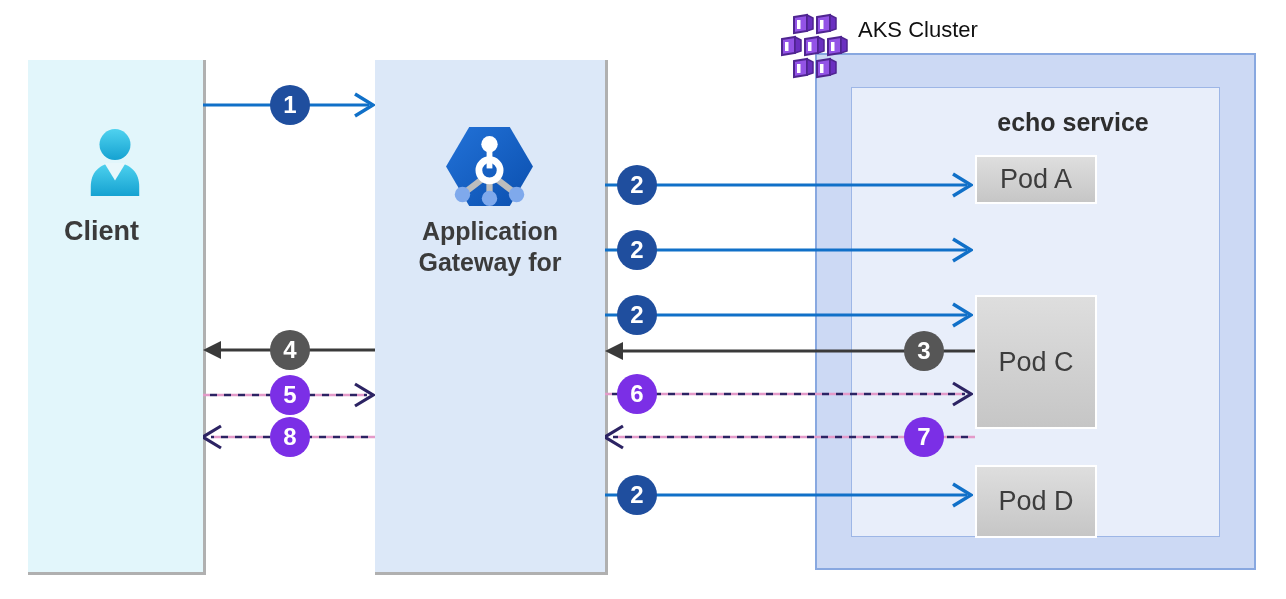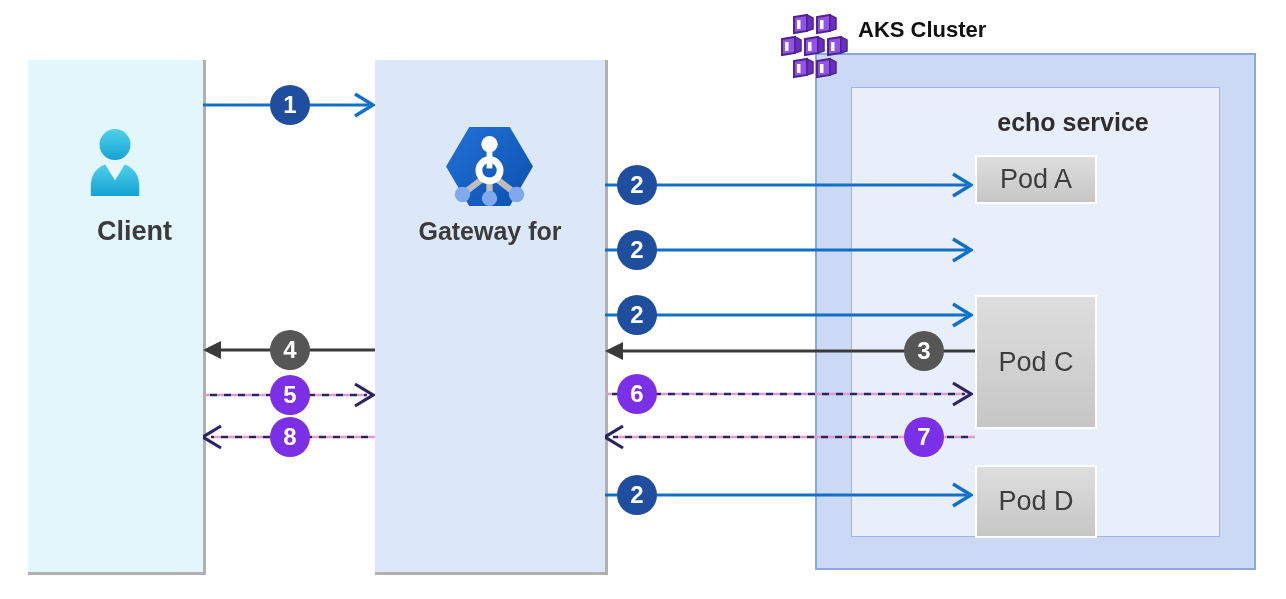--- a/index.html
+++ b/index.html
@@ -29,24 +29,24 @@
     background:linear-gradient(#dedede,#c6c6c6);
     border:2px solid #ffffff;box-sizing:border-box;
     display:flex;align-items:center;justify-content:center;
     font-size:27px;color:#3d3d3d;
   }
   .pod-a{top:155px;height:49px;}
   .pod-b{top:221px;height:59px;}
   .pod-c{top:295px;height:134px;}
   .pod-d{top:465px;height:73px;}
   .label{position:absolute;color:#3b3b3b;text-align:center;z-index:4;}
-  .client-label{left:28px;top:216px;width:147px;font-size:27px;font-weight:bold;padding-left:33px;}
+  .client-label{left:28px;top:216px;width:147px;font-size:27px;font-weight:bold;}
   .gateway-label{left:375px;top:216px;width:230px;font-size:25px;font-weight:bold;line-height:31px;}
   .echo-label{left:851px;top:108px;width:444px;font-size:25px;font-weight:bold;color:#2e2e2e;z-index:3;}
-  .aks-label{left:858px;top:17px;width:200px;text-align:left;font-size:22px;font-weight:bold;color:#101010;}
+  .aks-label{left:858px;top:17px;width:200px;text-align:left;font-size:22px;font-weight:normal;color:#101010;}
   .icon{position:absolute;z-index:6;}
   .client-icon{left:84px;top:128px;}
   .gateway-icon{left:441px;top:124px;}
   .aks-icon{left:780px;top:13px;}
   .arrow{position:absolute;height:40px;z-index:5;}
   .arrow svg{position:absolute;left:0;top:0;}
   .ln-blue{stroke:#1070c8;stroke-width:3;fill:none;}
   .hd-blue{stroke:#1070c8;stroke-width:3.5;fill:none;stroke-linejoin:miter;}
   .ln-dark{stroke:#3a3a3a;stroke-width:2.8;fill:none;}
   .hd-dark{fill:#3a3a3a;}
@@ -78,20 +78,21 @@
     </div>
   <div class="pod pod-c">
       <span>Pod C</span>
     </div>
   <div class="pod pod-d">
       <span>Pod D</span>
     </div>
 
   <div class="label client-label">Client</div>
   <div class="label gateway-label">
+    <div>Application</div>
     <div>Gateway for</div>
   </div>
   <div class="label echo-label">echo service</div>
   <div class="label aks-label">AKS Cluster</div>
 
   <div class="icon client-icon">
     <svg width="62" height="70" viewBox="0 0 64 72">
       <defs>
         <linearGradient id="cyang" x1="0" y1="0" x2="0" y2="1">
           <stop offset="0" stop-color="#4fd2ef"></stop>

